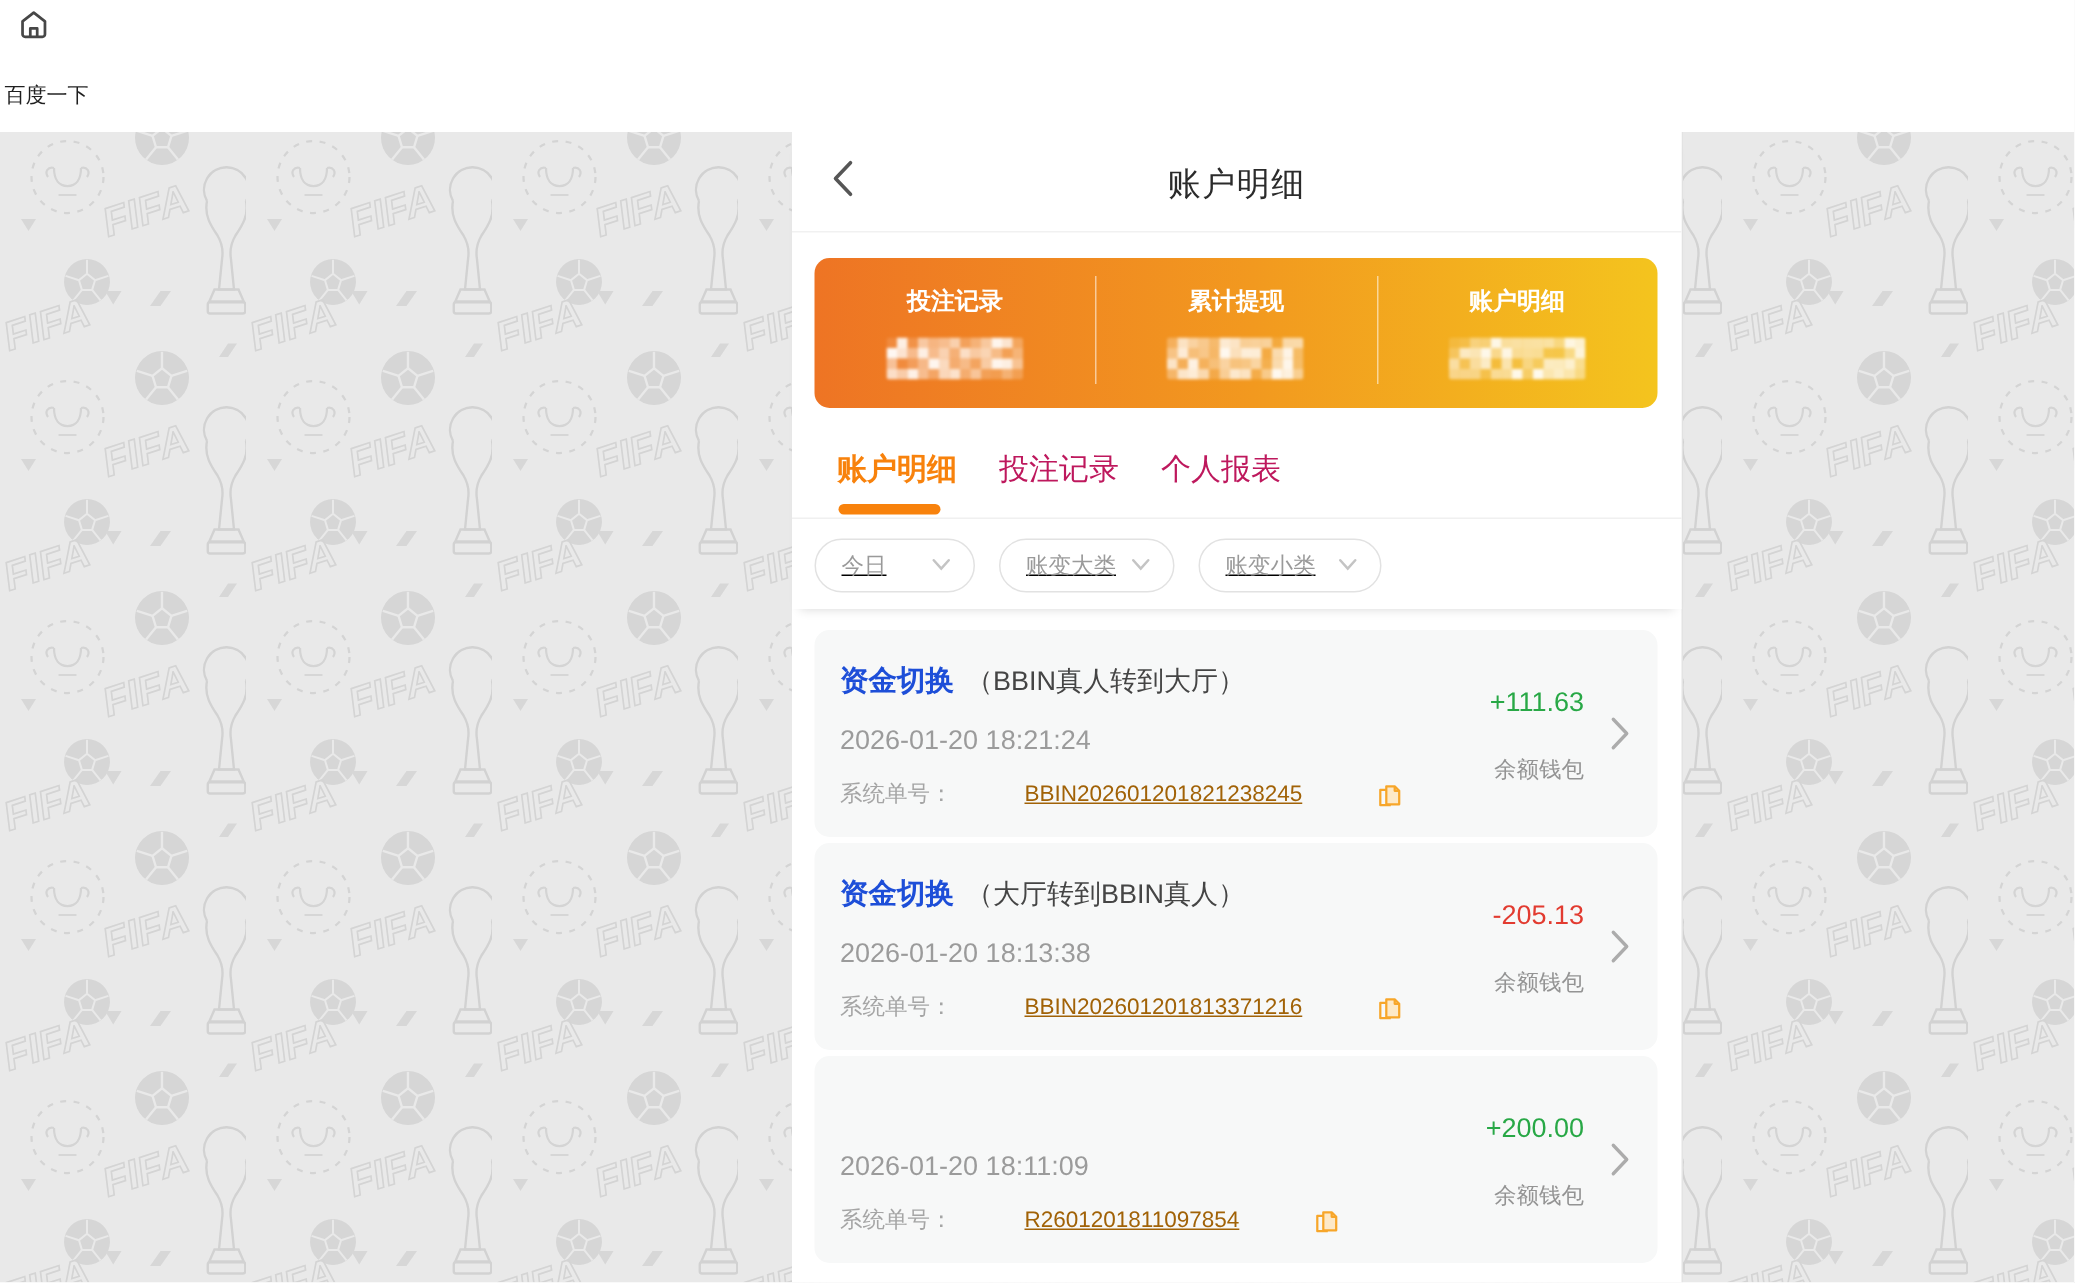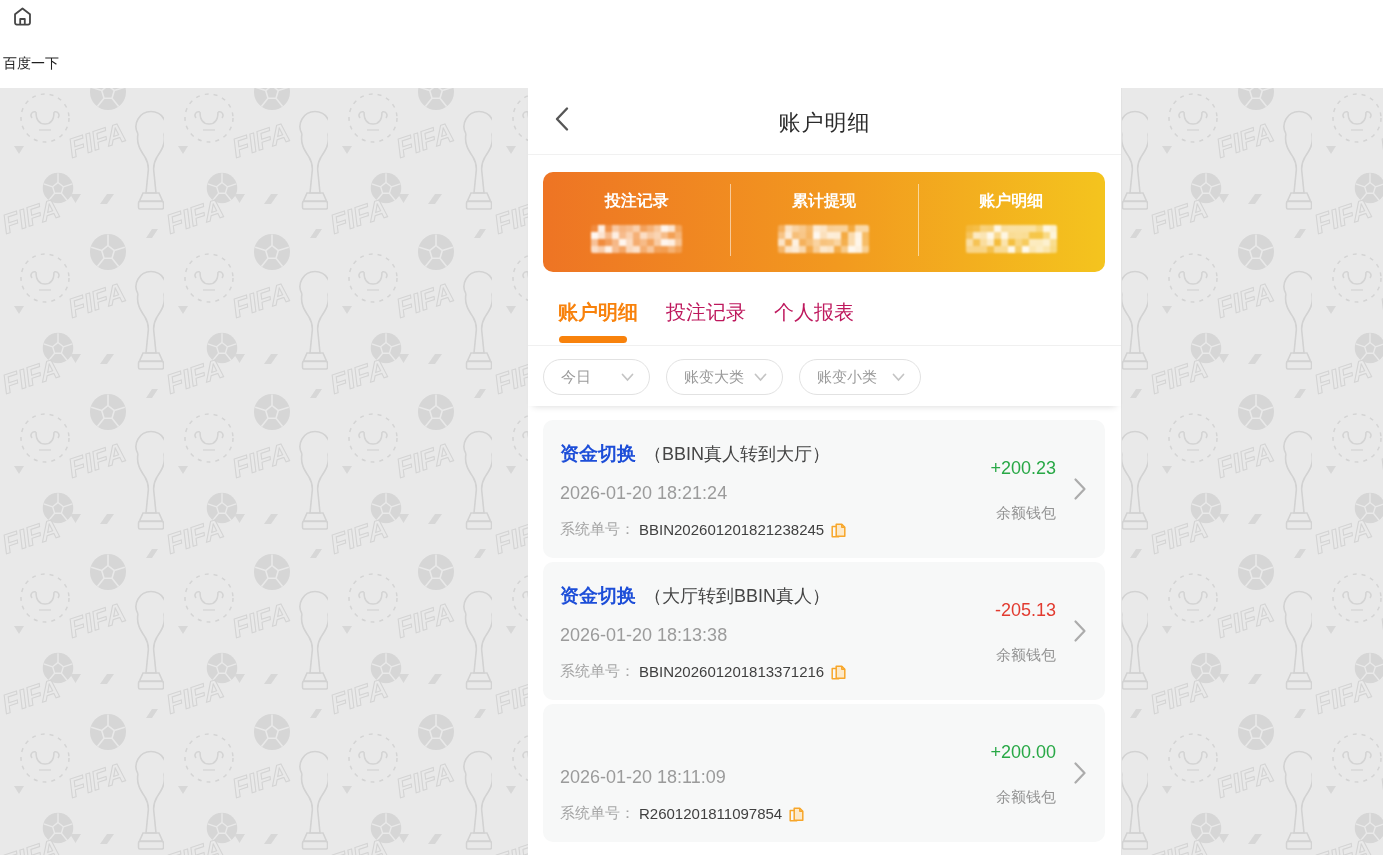--- a/index.html
+++ b/index.html
@@ -44,35 +44,35 @@
   .sum-value i { display:block; background:#fff; }
 
   .tabs { display:flex; gap:28px; padding:27px 0 0 30px; border-bottom:1px solid #f0f0f0; position:relative; }
   .tab { font-size:20px; color:#be185d; padding-bottom:19px; cursor:pointer; position:relative; }
   .tab.active { color:var(--accent,#f8820c); font-weight:bold; }
   .tab.active::after { content:""; position:absolute; left:1px; bottom:2px; width:68px; height:7px;
                        border-radius:4px; background:var(--accent,#f8820c); }
 
   .filters { display:flex; gap:16px; padding:13px 0 11px 15px; }
   .pill { height:36px; border:1px solid #e2e2e2; border-radius:18px; display:flex; align-items:center;
-          justify-content:space-between; padding:0 15px 0 17px; cursor:pointer; background:#fff; }
+          justify-content:space-between; padding:0 15px 0 17px; cursor:pointer; background:#fff;text-decoration:underline; }
   .pill-1 { width:107px; } .pill-2 { width:117px; } .pill-3 { width:122px; }
   .pill-label { font-size:15px; color:#9a9a9a; }
 
   
   .tx-list { position:relative; z-index:1; padding-top:14px; }
   .tx-card { margin:0 16px 4px 15px; height:138px; border-radius:10px; background:#f7f8f8;
              position:relative; cursor:pointer; }
   .tx-title { position:absolute; left:17px; top:21px; font-size:19px; }
   .tx-type { font-weight:bold; color:#1d4ed8;text-align:right; }
   .tx-detail { font-size:18px; color:#454545; margin-left:8px; }
   .tx-date { position:absolute; left:17px; top:63px; font-size:18px; color:#9b9b9b; }
-  .tx-order { position:absolute; left:17px; top:100px; font-size:15px; display:flex; align-items:center; }
+  .tx-order { position:absolute; left:17px; top:100px; font-size:15px; display:flex; align-items:center;gap:44px; }
   .tx-order-label { color:#a5a5a5; }
-  .tx-order-no { color:#404040; margin-left:4px; }
+  .tx-order-no { color:#a16207; margin-left:4px;text-decoration:underline; }
   .copy-btn { margin-left:7px; display:inline-flex; cursor:pointer; }
   .tx-right { position:absolute; right:49px; top:0; bottom:0; text-align:right; }
   .tx-amount { position:absolute; right:0; top:38px; font-size:18px; white-space:nowrap; color:var(--positive,#28a846); }
   .tx-amount.neg { color:var(--negative,#e23b30); }
   .tx-wallet { position:absolute; right:0; top:84px; font-size:15px; color:#949494; white-space:nowrap; }
   .tx-chevron { position:absolute; right:18px; top:57px; }
 </style>
 </head>
 <body>
 
@@ -367,21 +367,21 @@
           <span class="tx-order-no">BBIN202601201821238245</span>
           <span class="copy-btn">
             <svg width="15" height="17" viewBox="0 0 15 17" fill="none" stroke="#f7a62a" stroke-width="1.5" stroke-linejoin="round">
               <path d="M5.2,3.2 h5.6 l3,3 v9 h-8.6 z" fill="#fde9c8"></path>
               <path d="M10.8,3.2 v3 h3"></path>
               <path d="M5.2,5.5 h-4 v10.3 h7"></path>
             </svg>
           </span>
         </div>
         <div class="tx-right">
-          <span class="tx-amount">+200.23</span>
+          <span class="tx-amount">+111.63</span>
           <span class="tx-wallet">余额钱包</span>
         </div>
         <span class="tx-chevron">
           <svg width="14" height="24" viewBox="0 0 14 24" fill="none" stroke="#acacac" stroke-width="2.2" stroke-linecap="round" stroke-linejoin="round">
               <polyline points="2.5,2.5 11.5,12 2.5,21.5"></polyline>
             </svg>
         </span>
       </div>
 
       <div class="tx-card">

